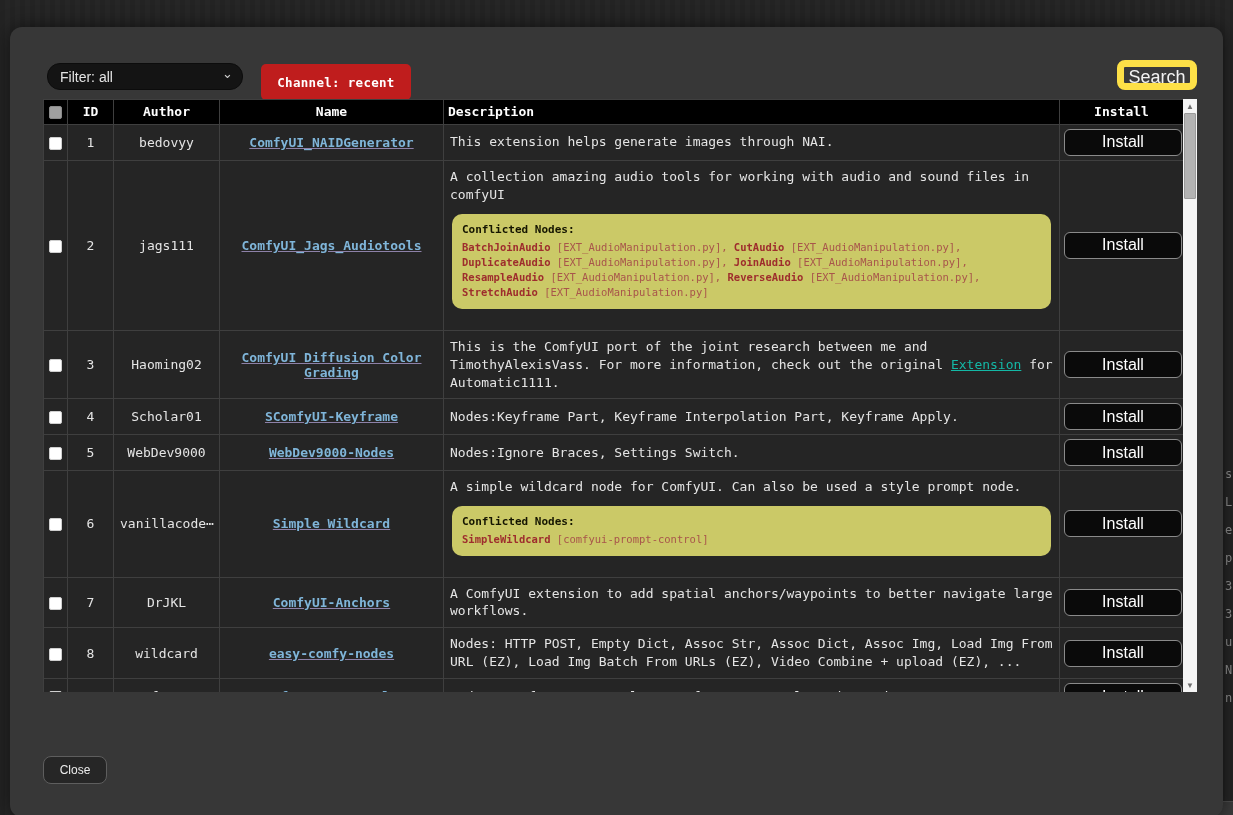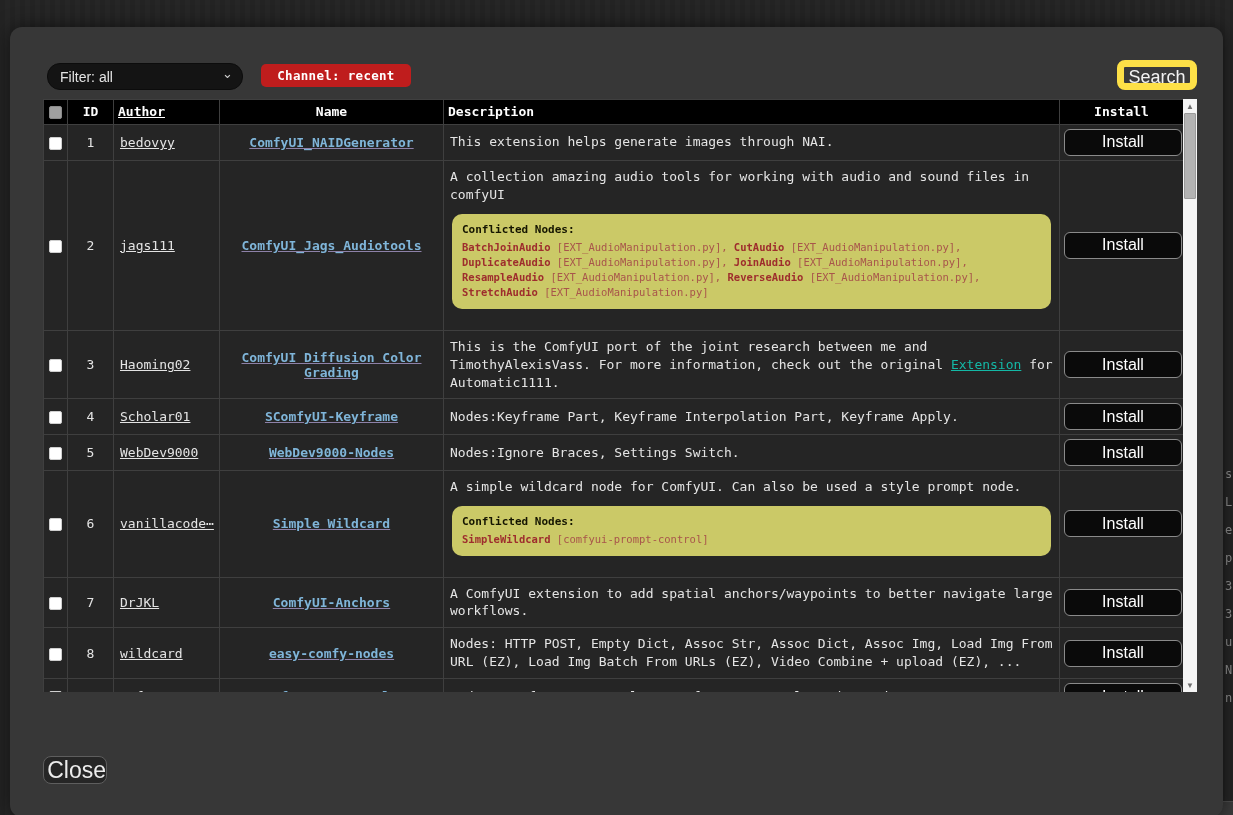--- a/index.html
+++ b/index.html
@@ -26,21 +26,21 @@
 
   
   .filter-wrap { position:absolute; left:37px; top:36px; width:196px; height:27px; }
   select.filter {
     width:100%; height:100%; appearance:none; -webkit-appearance:none;
     background:#141414; color:#e3e3e3; border:1px solid #0c0c0c; border-radius:13px;
     padding:0 26px 0 12px; font-family:"Liberation Sans",sans-serif; font-size:14px; cursor:pointer;
   }
   .filter-chevron { position:absolute; right:10px; top:3px; color:#cfcfcf; font-size:13px; pointer-events:none; }
   .channel-badge {
-    position:absolute; left:251px; top:37px; width:150px; height:23px;
+    position:absolute; left:251px; top:37px; width:150px; height:36px;
     background:#bf1d1d; border-radius:5px; color:#fff;
     font-family:"DejaVu Sans Mono",monospace; font-size:12.5px; font-weight:bold;
     display:flex; align-items:center; justify-content:center; letter-spacing:.3px;
   }
   .search-input {
     position:absolute; left:896px; top:36px; width:201px; height:27px;
     background:#313131; border:1px solid #5d5d5d; border-radius:6px;
     color:#e8e8e8; font-family:"Liberation Sans",sans-serif; font-size:15px; padding:0 9px;
   }
   .search-input::placeholder { color:#8f8f8f; }
@@ -53,21 +53,21 @@
   
   .grid-region { position:absolute; left:33px; top:72px; width:1154px; height:593px; overflow:hidden; }
   .grid-clip { position:absolute; left:0; top:0; width:1140px; height:593px; overflow:hidden; }
   table { border-collapse:collapse; table-layout:fixed; width:1140px;
           font-family:"DejaVu Sans Mono",monospace; font-size:13px; color:#e4e4e4; }
   th, td { border:1px solid #3f3f3f; padding:7px 6px; vertical-align:middle; }
   thead th { background:#000; color:#fff; font-weight:bold; font-size:13px; padding:3px 4px; text-align:center; }
   tbody tr { background:#252525; }
   .c-check { width:24px; text-align:center; padding:2px; }
   .c-id    { width:46px; text-align:center; }
-  .c-author{ width:106px; text-align:left; white-space:nowrap; overflow:hidden;text-decoration:underline; }
+  .c-author{ width:106px; text-align:center; white-space:nowrap; overflow:hidden; }
   .c-name  { width:224px; text-align:center; }
   .c-desc  { width:616px; text-align:left; line-height:1.38; }
   .c-install{ width:124px; text-align:center; padding:4px; }
 
   input.rowcheck { appearance:none; -webkit-appearance:none; width:13px; height:13px;
     background:#fff; border:1px solid #cfcfcf; border-radius:2px; cursor:pointer; vertical-align:middle; }
   input.rowcheck.all { background:#9f9f9f; border-color:#8a8a8a; }
 
   a.name-link { color:#7fb5d9; font-weight:bold; text-decoration:underline;
     text-decoration-color:#8d81a8; cursor:pointer; }
@@ -85,21 +85,21 @@
   
   .vscroll { position:absolute; right:0; top:0; width:14px; height:593px; background:#f5f5f5; }
   .vs-arrow { position:absolute; left:0; width:14px; height:14px; display:flex; align-items:center; justify-content:center;
     color:#6f6f6f; font-size:8px; cursor:pointer; }
   .vs-up { top:0; } .vs-down { bottom:0; }
   .vs-thumb { position:absolute; left:1px; top:14px; width:12px; height:86px; background:#b3b3b3;
     border:1px solid #9a9a9a; border-radius:1px; cursor:grab; }
 
   .close-btn { position:absolute; left:33px; top:729px; width:64px; height:28px;
     background:#262626; border:1px solid #5e5e5e; border-radius:8px;
-    color:#ececec; font-family:"Liberation Sans",sans-serif; font-size:23px; cursor:pointer;text-align:right; }
+    color:#ececec; font-family:"Liberation Sans",sans-serif; font-size:12px; cursor:pointer; }
 </style>
 </head>
 <body>
 
 <div class="edge-frags">
   <span>s</span>
   <span>L</span>
   <span>e</span>
   <span>p</span>
   <span>3</span>

